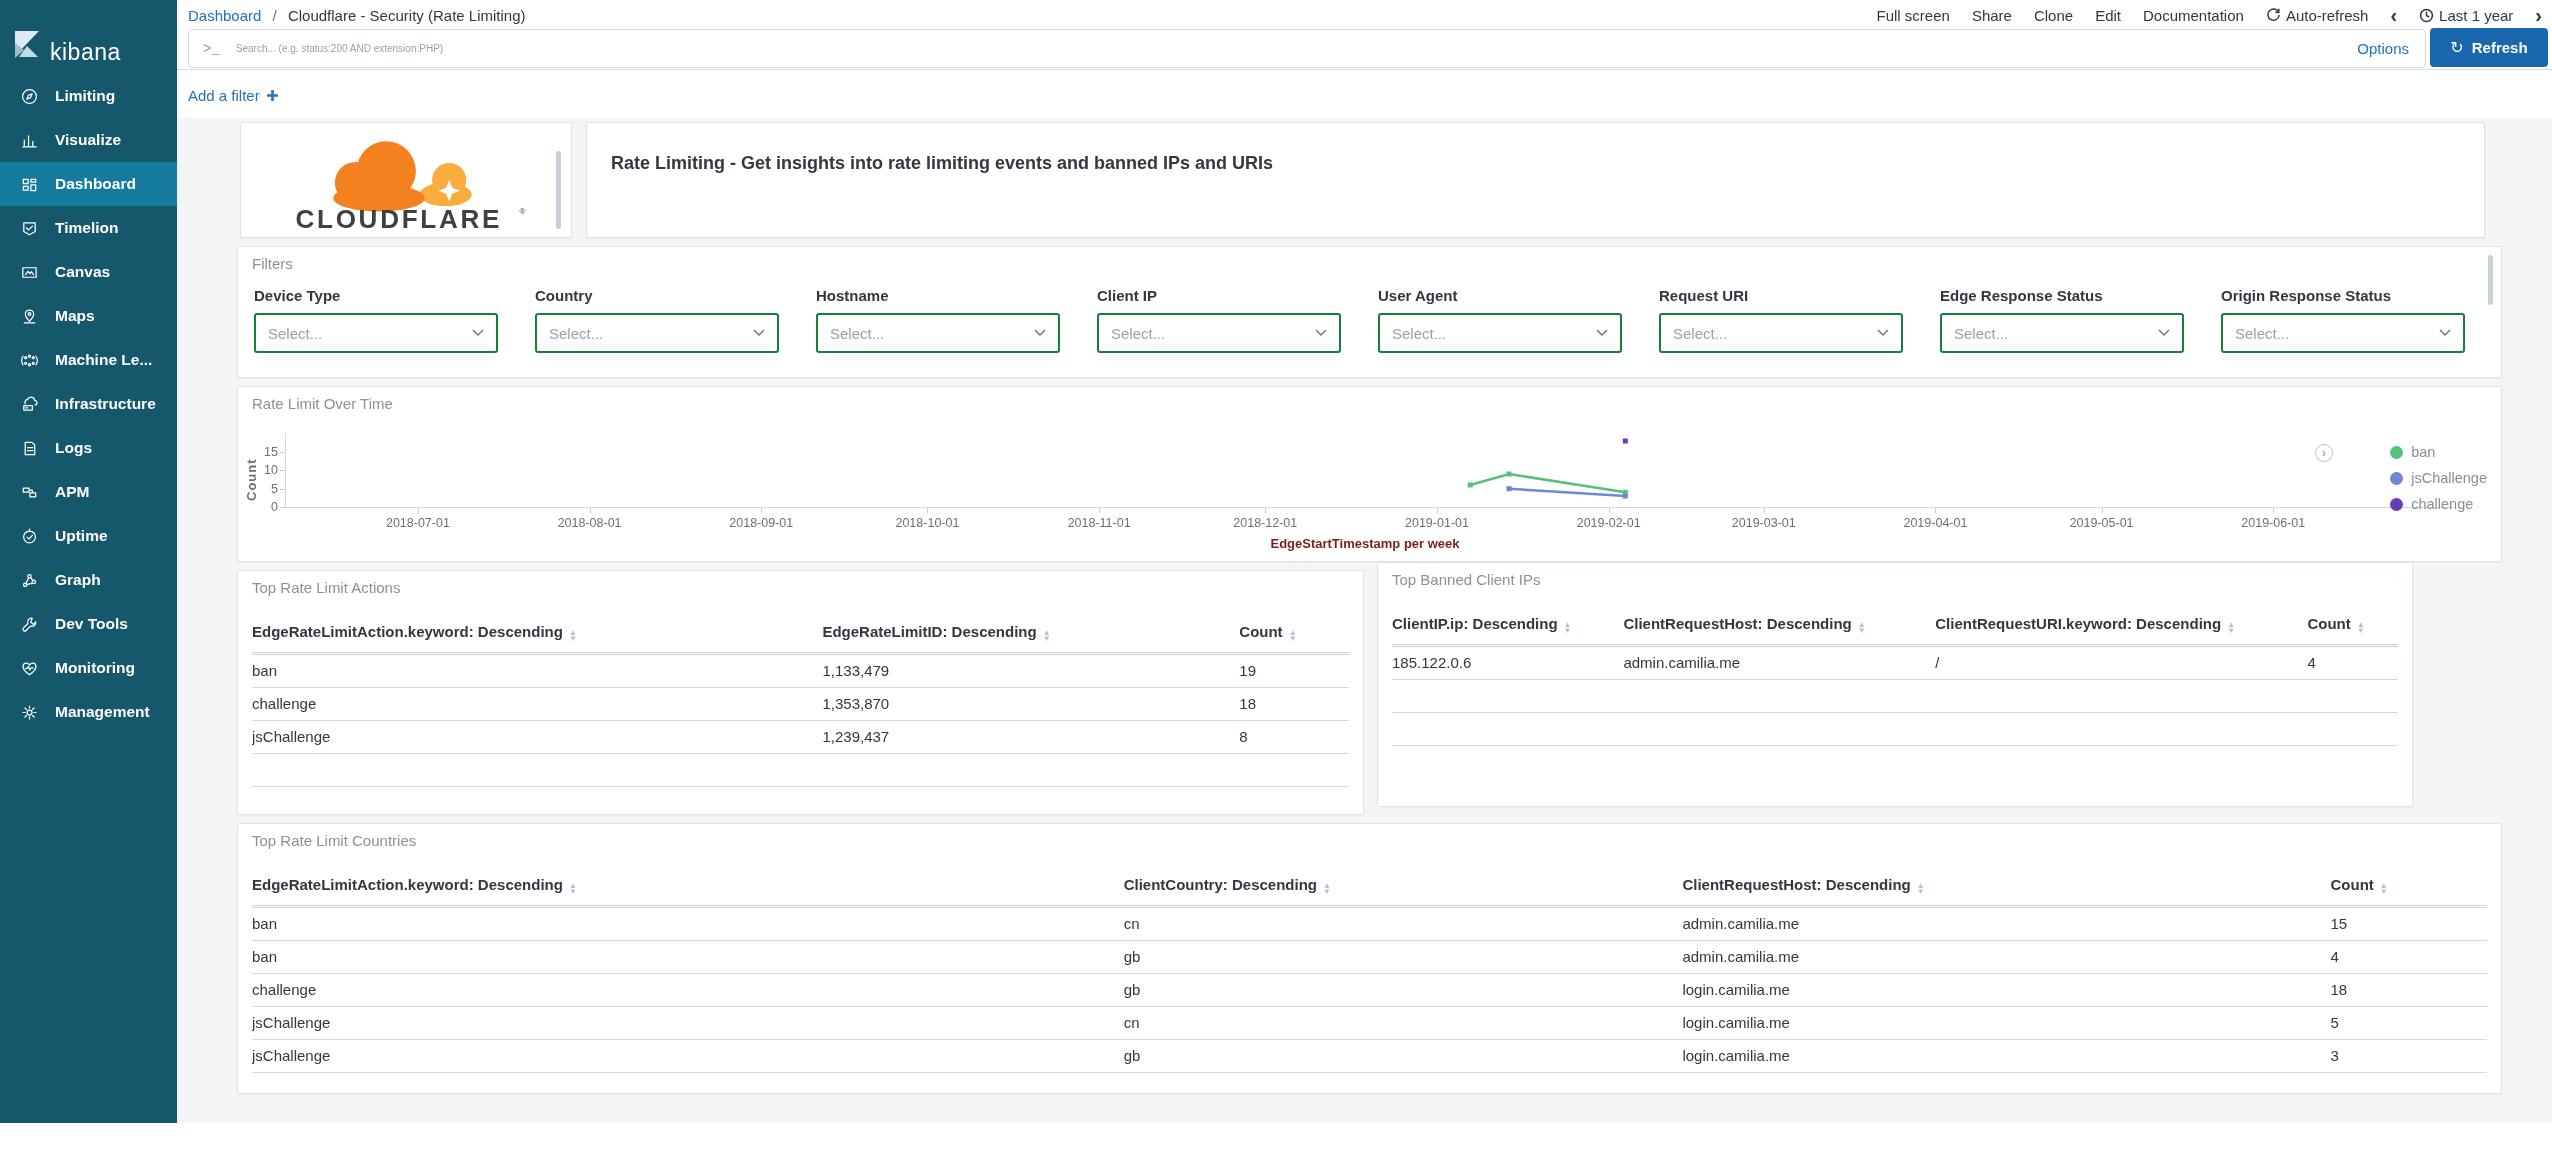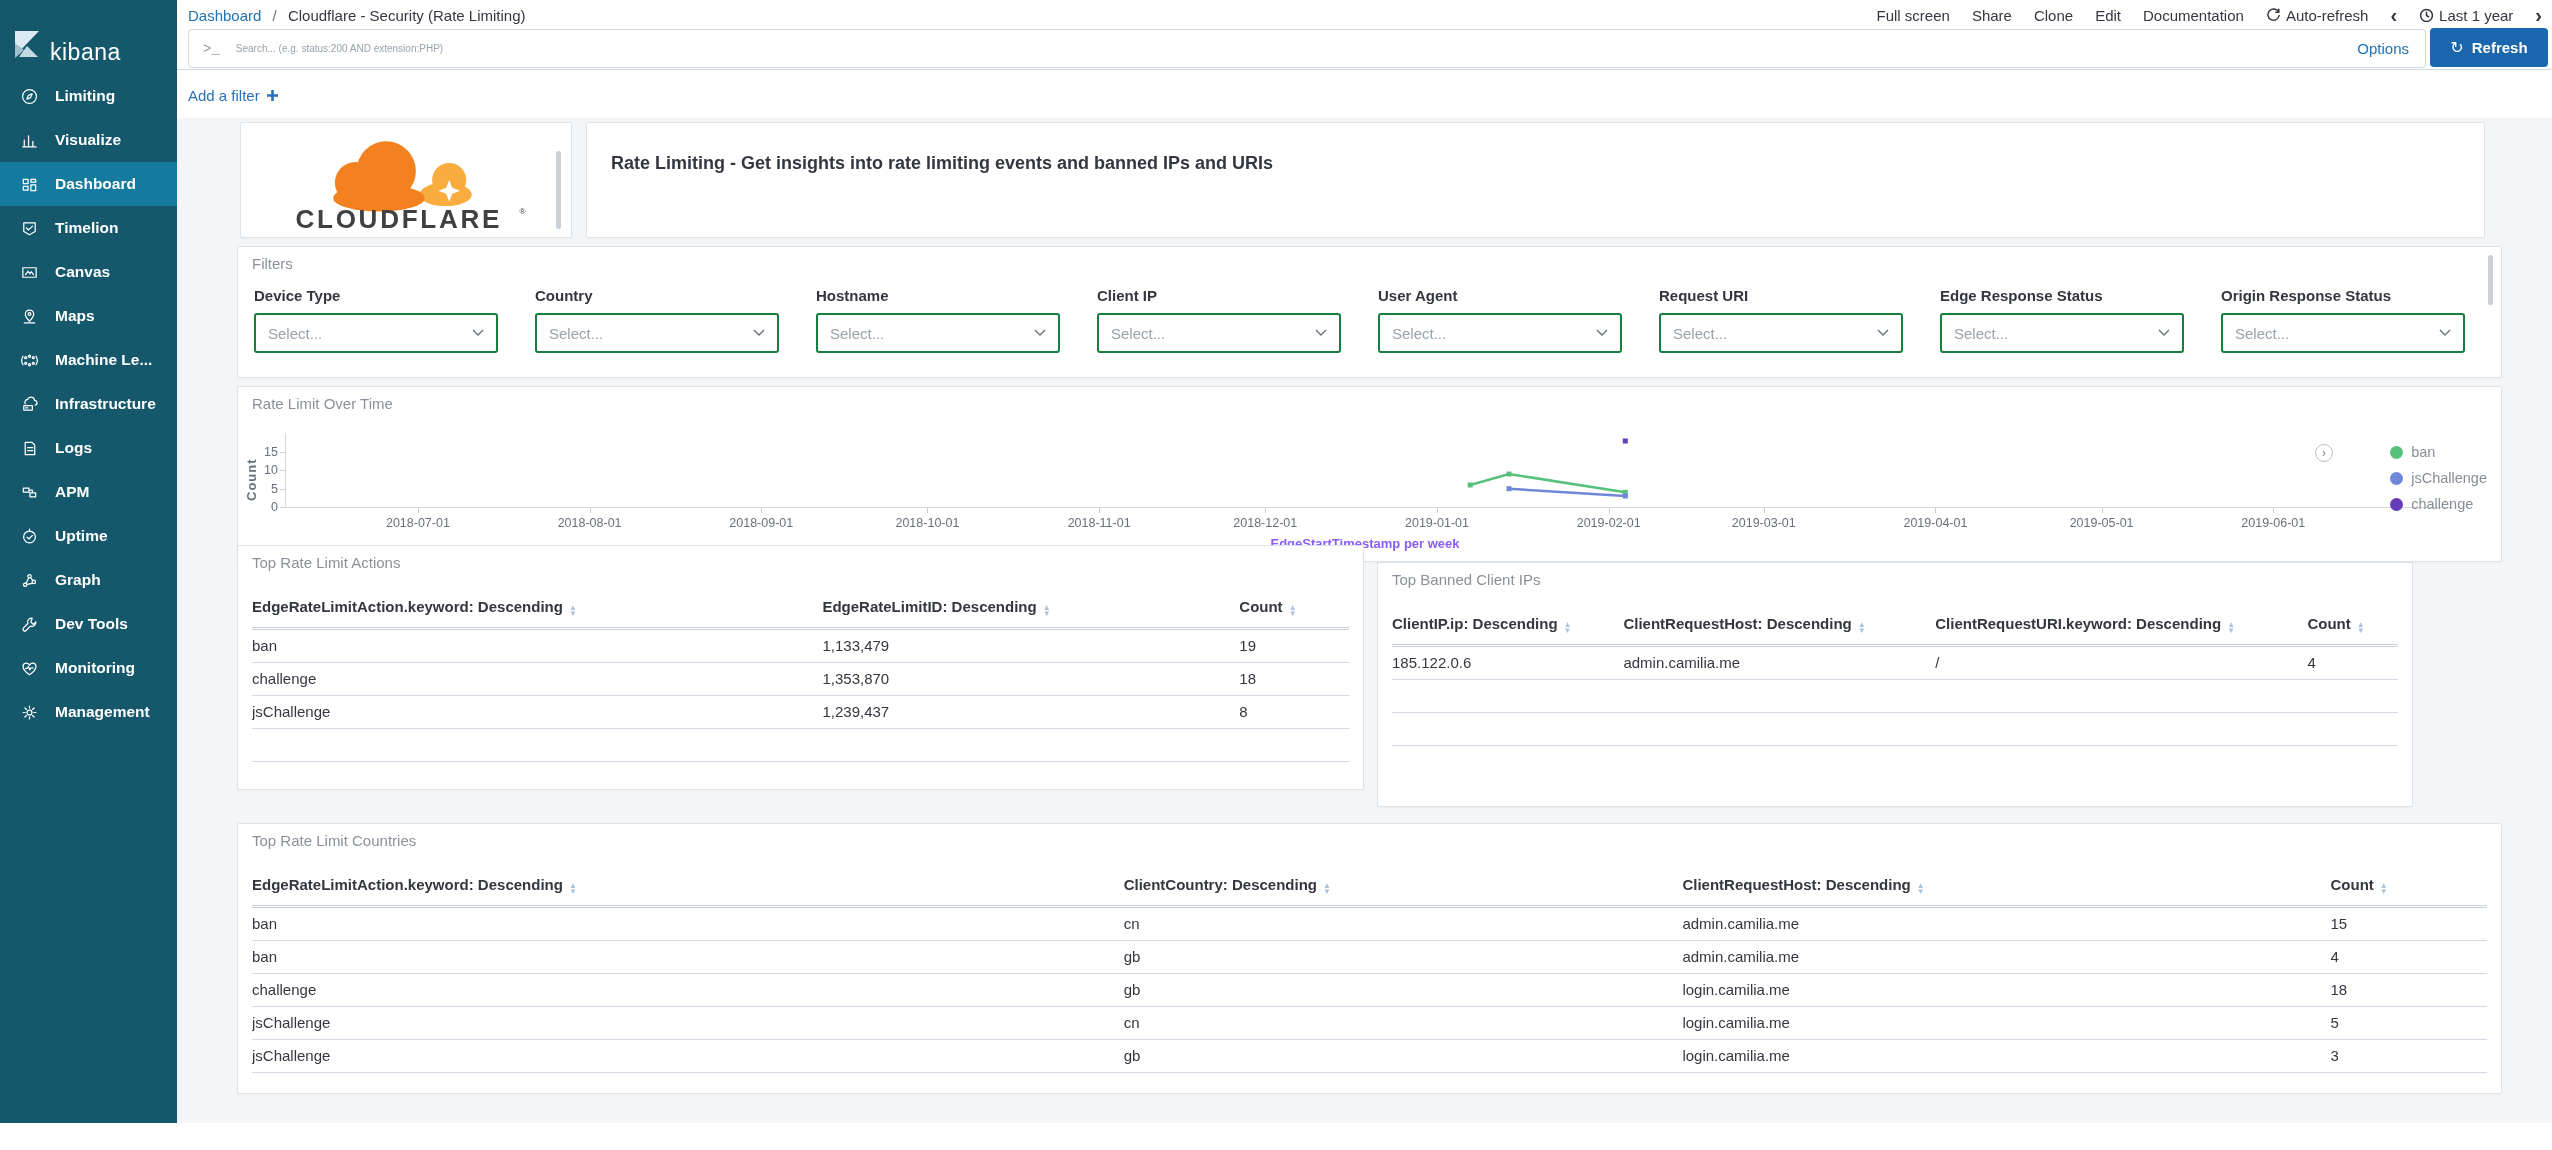--- a/index.html
+++ b/index.html
@@ -68,31 +68,31 @@
   
   .p-chart{left:60px;top:268px;width:2265px;height:176px;}
   .ylab{position:absolute;left:6px;top:58px;width:14px;height:70px;writing-mode:vertical-rl;transform:rotate(180deg);
     font-size:13px;font-weight:bold;color:#69707d;text-align:center;letter-spacing:1px;}
   .ytick-lab{position:absolute;width:22px;text-align:right;font-size:12.5px;color:#69707d;line-height:14px;}
   .ytick-mark{position:absolute;width:5px;height:1px;background:#c9cfd6;}
   .yaxis{position:absolute;left:47px;top:46px;width:1px;height:74px;background:#d4d9de;}
   .baseline{position:absolute;left:47px;top:120px;width:2168px;height:1px;background:#d4d9de;}
   .xtick-mark{position:absolute;top:121px;width:1px;height:5px;background:#c9cfd6;}
   .xtick-lab{position:absolute;top:129px;width:90px;margin-left:-45px;text-align:center;font-size:12.5px;color:#69707d;}
-  .xlab{position:absolute;left:47px;top:149px;width:2160px;text-align:center;font-size:13px;font-weight:bold;color:#8b5cf6;}
+  .xlab{position:absolute;left:47px;top:149px;width:2160px;text-align:center;font-size:13px;font-weight:bold;color:#7f1d1d;}
   #plot{position:absolute;left:47px;top:46px;overflow:visible;}
   .legend{position:absolute;right:14px;top:52px;}
   .legend-item{display:flex;align-items:center;gap:8px;height:26px;cursor:pointer;}
   .dot{width:13px;height:13px;border-radius:50%;}
   .lname{font-size:14.5px;color:#878e98;}
   .legend-expand{position:absolute;right:168px;top:57px;width:16px;height:16px;border:1.5px solid #b9bfc6;border-radius:50%;
     color:#9ba1a8;font-size:12px;font-weight:bold;display:flex;align-items:center;justify-content:center;cursor:pointer;line-height:0;}
 
   
-  .p-actions{left:60px;top:427px;width:1127px;height:245px;}
+  .p-actions{left:60px;top:452px;width:1127px;height:245px;}
   .p-banned{left:1200px;top:444px;width:1036px;height:245px;}
   .p-countries{left:60px;top:705px;width:2265px;height:271px;}
   .tbl{position:absolute;left:14px;right:14px;top:44px;}
   .tbl table{width:100%;border-collapse:collapse;table-layout:fixed;}
   .tbl th{text-align:left;font-size:15px;font-weight:bold;color:#343741;line-height:18px;padding:8px 6px 10px 0;
     border-bottom:3px double #c9d2da;cursor:pointer;white-space:nowrap;overflow:hidden;}
   .tbl td{font-size:15px;color:#343741;line-height:18px;padding:7px 6px 7px 0;border-bottom:1px solid #d3dae6;
     white-space:nowrap;overflow:hidden;}
   .sort{display:inline-flex;flex-direction:column;font-size:8px;line-height:6px;color:#a9c4dd;margin-left:6px;vertical-align:2px;}
 

